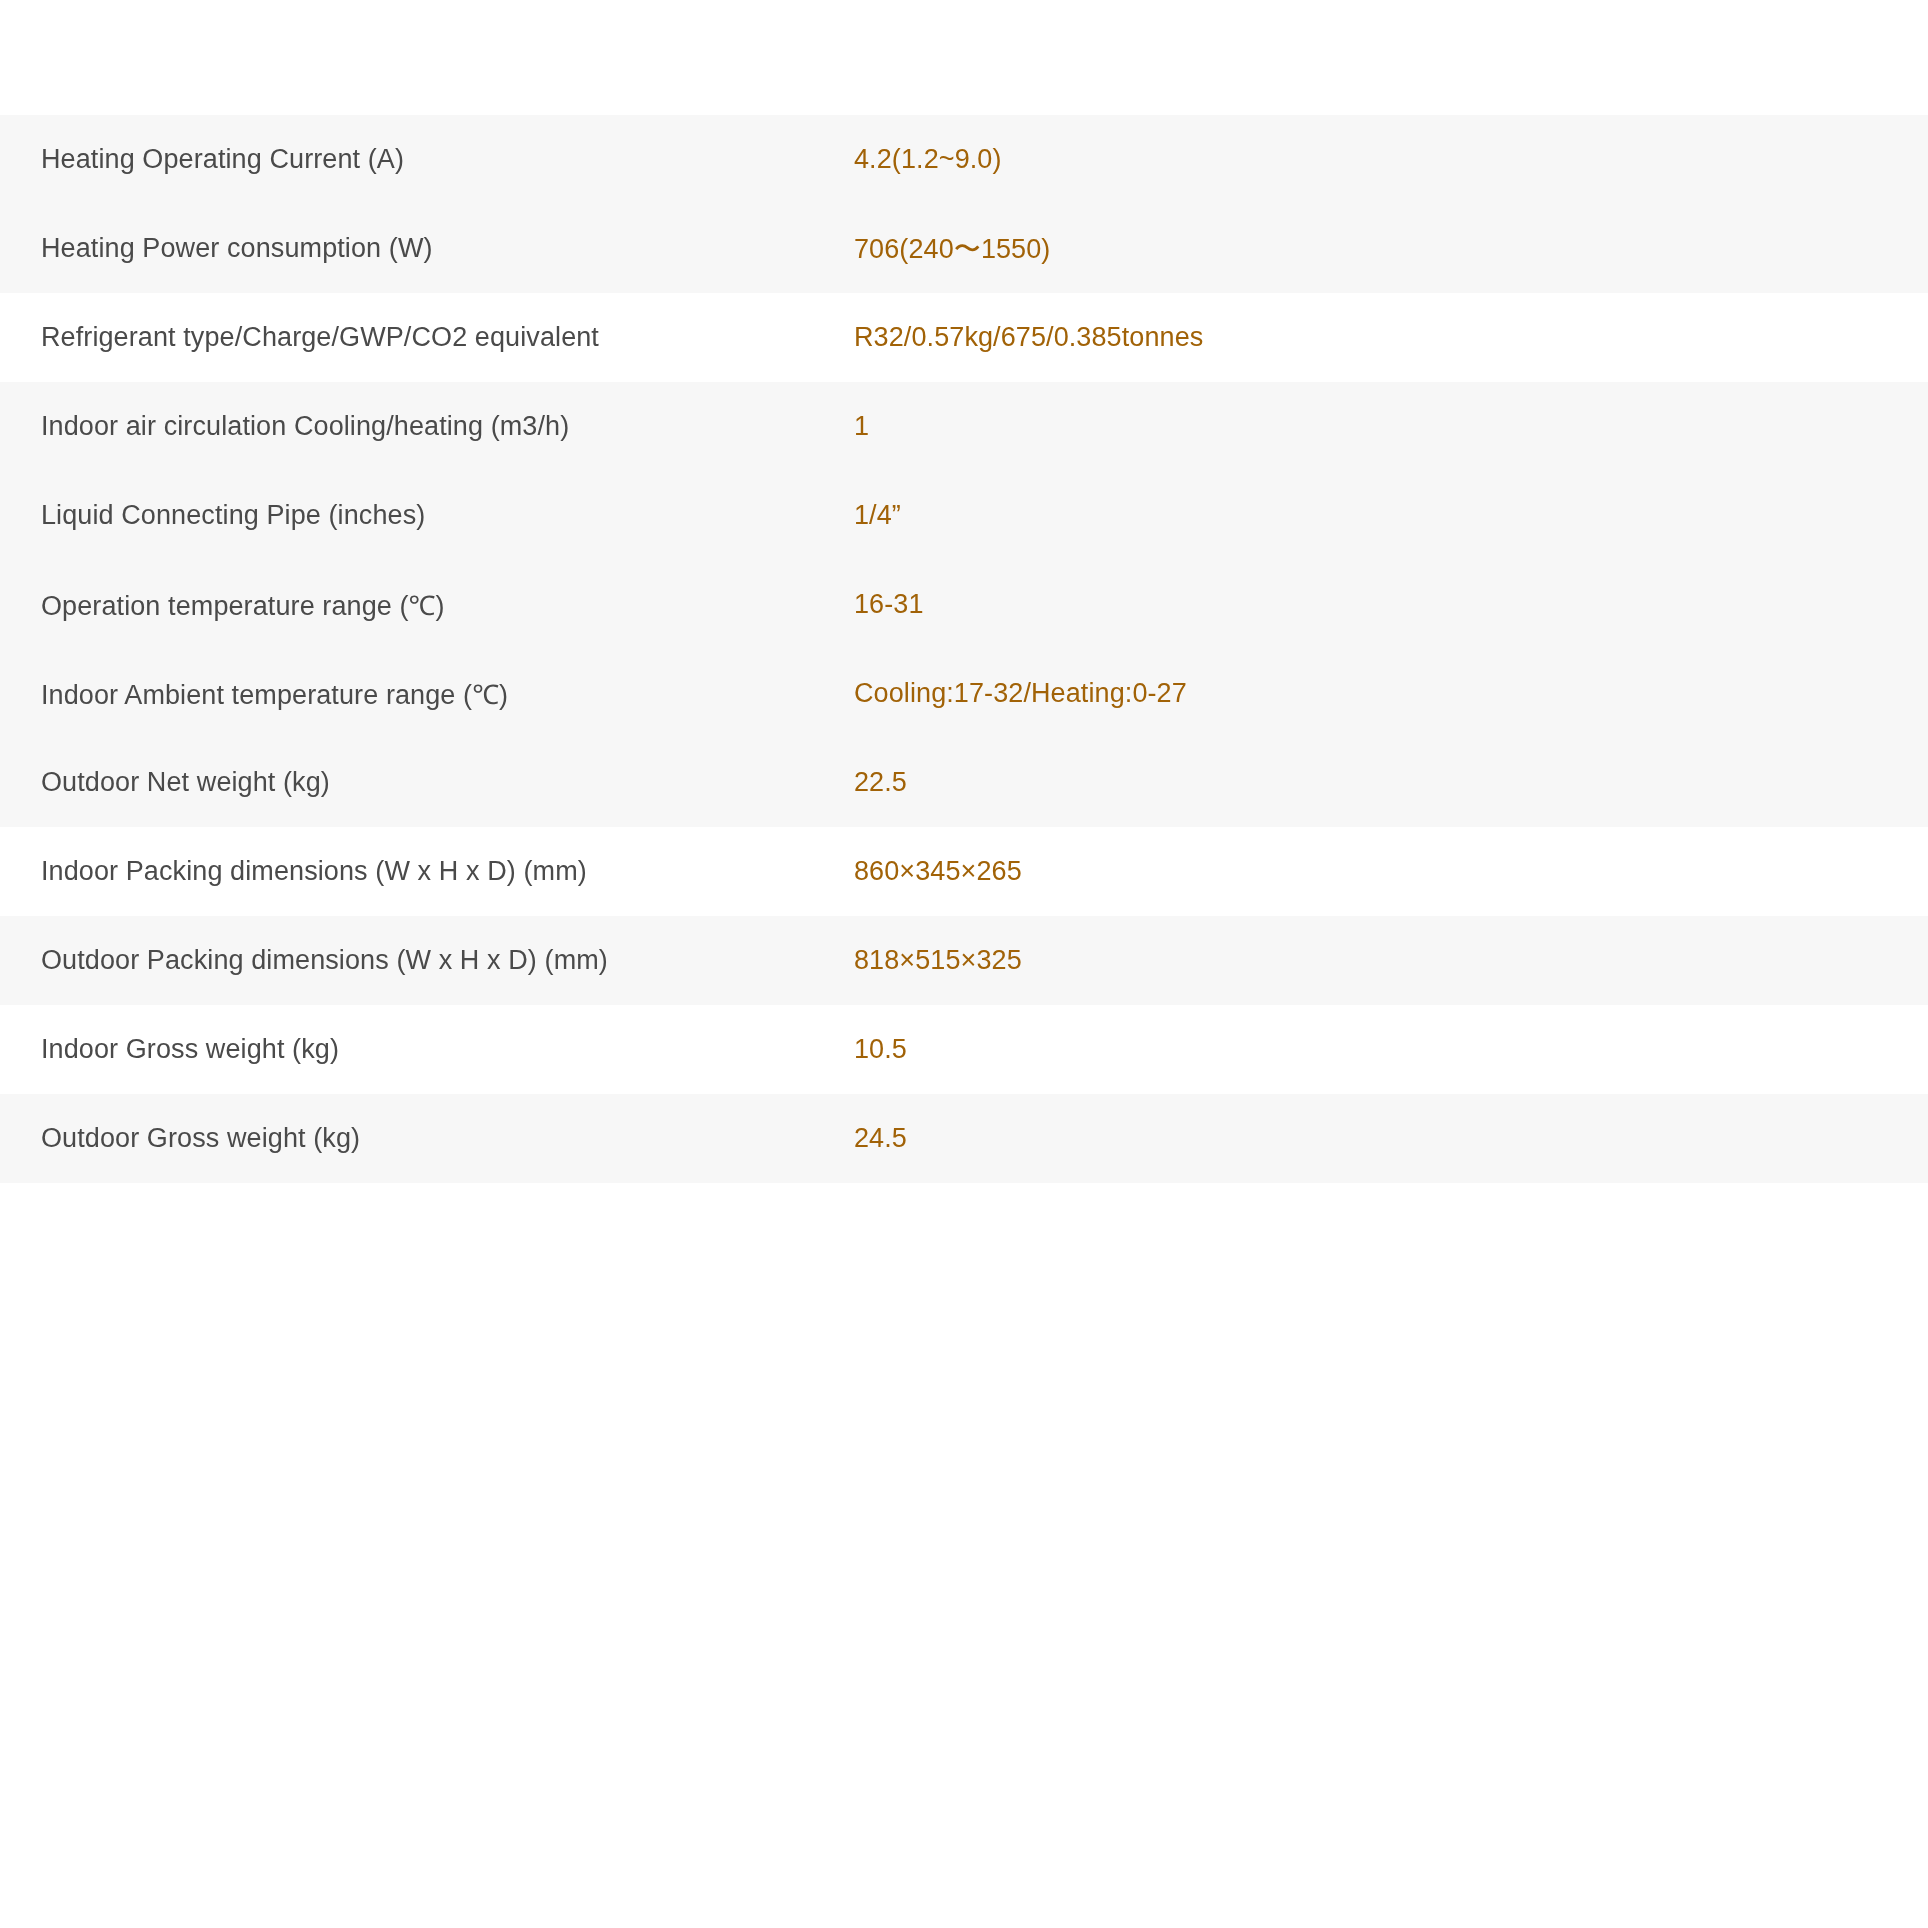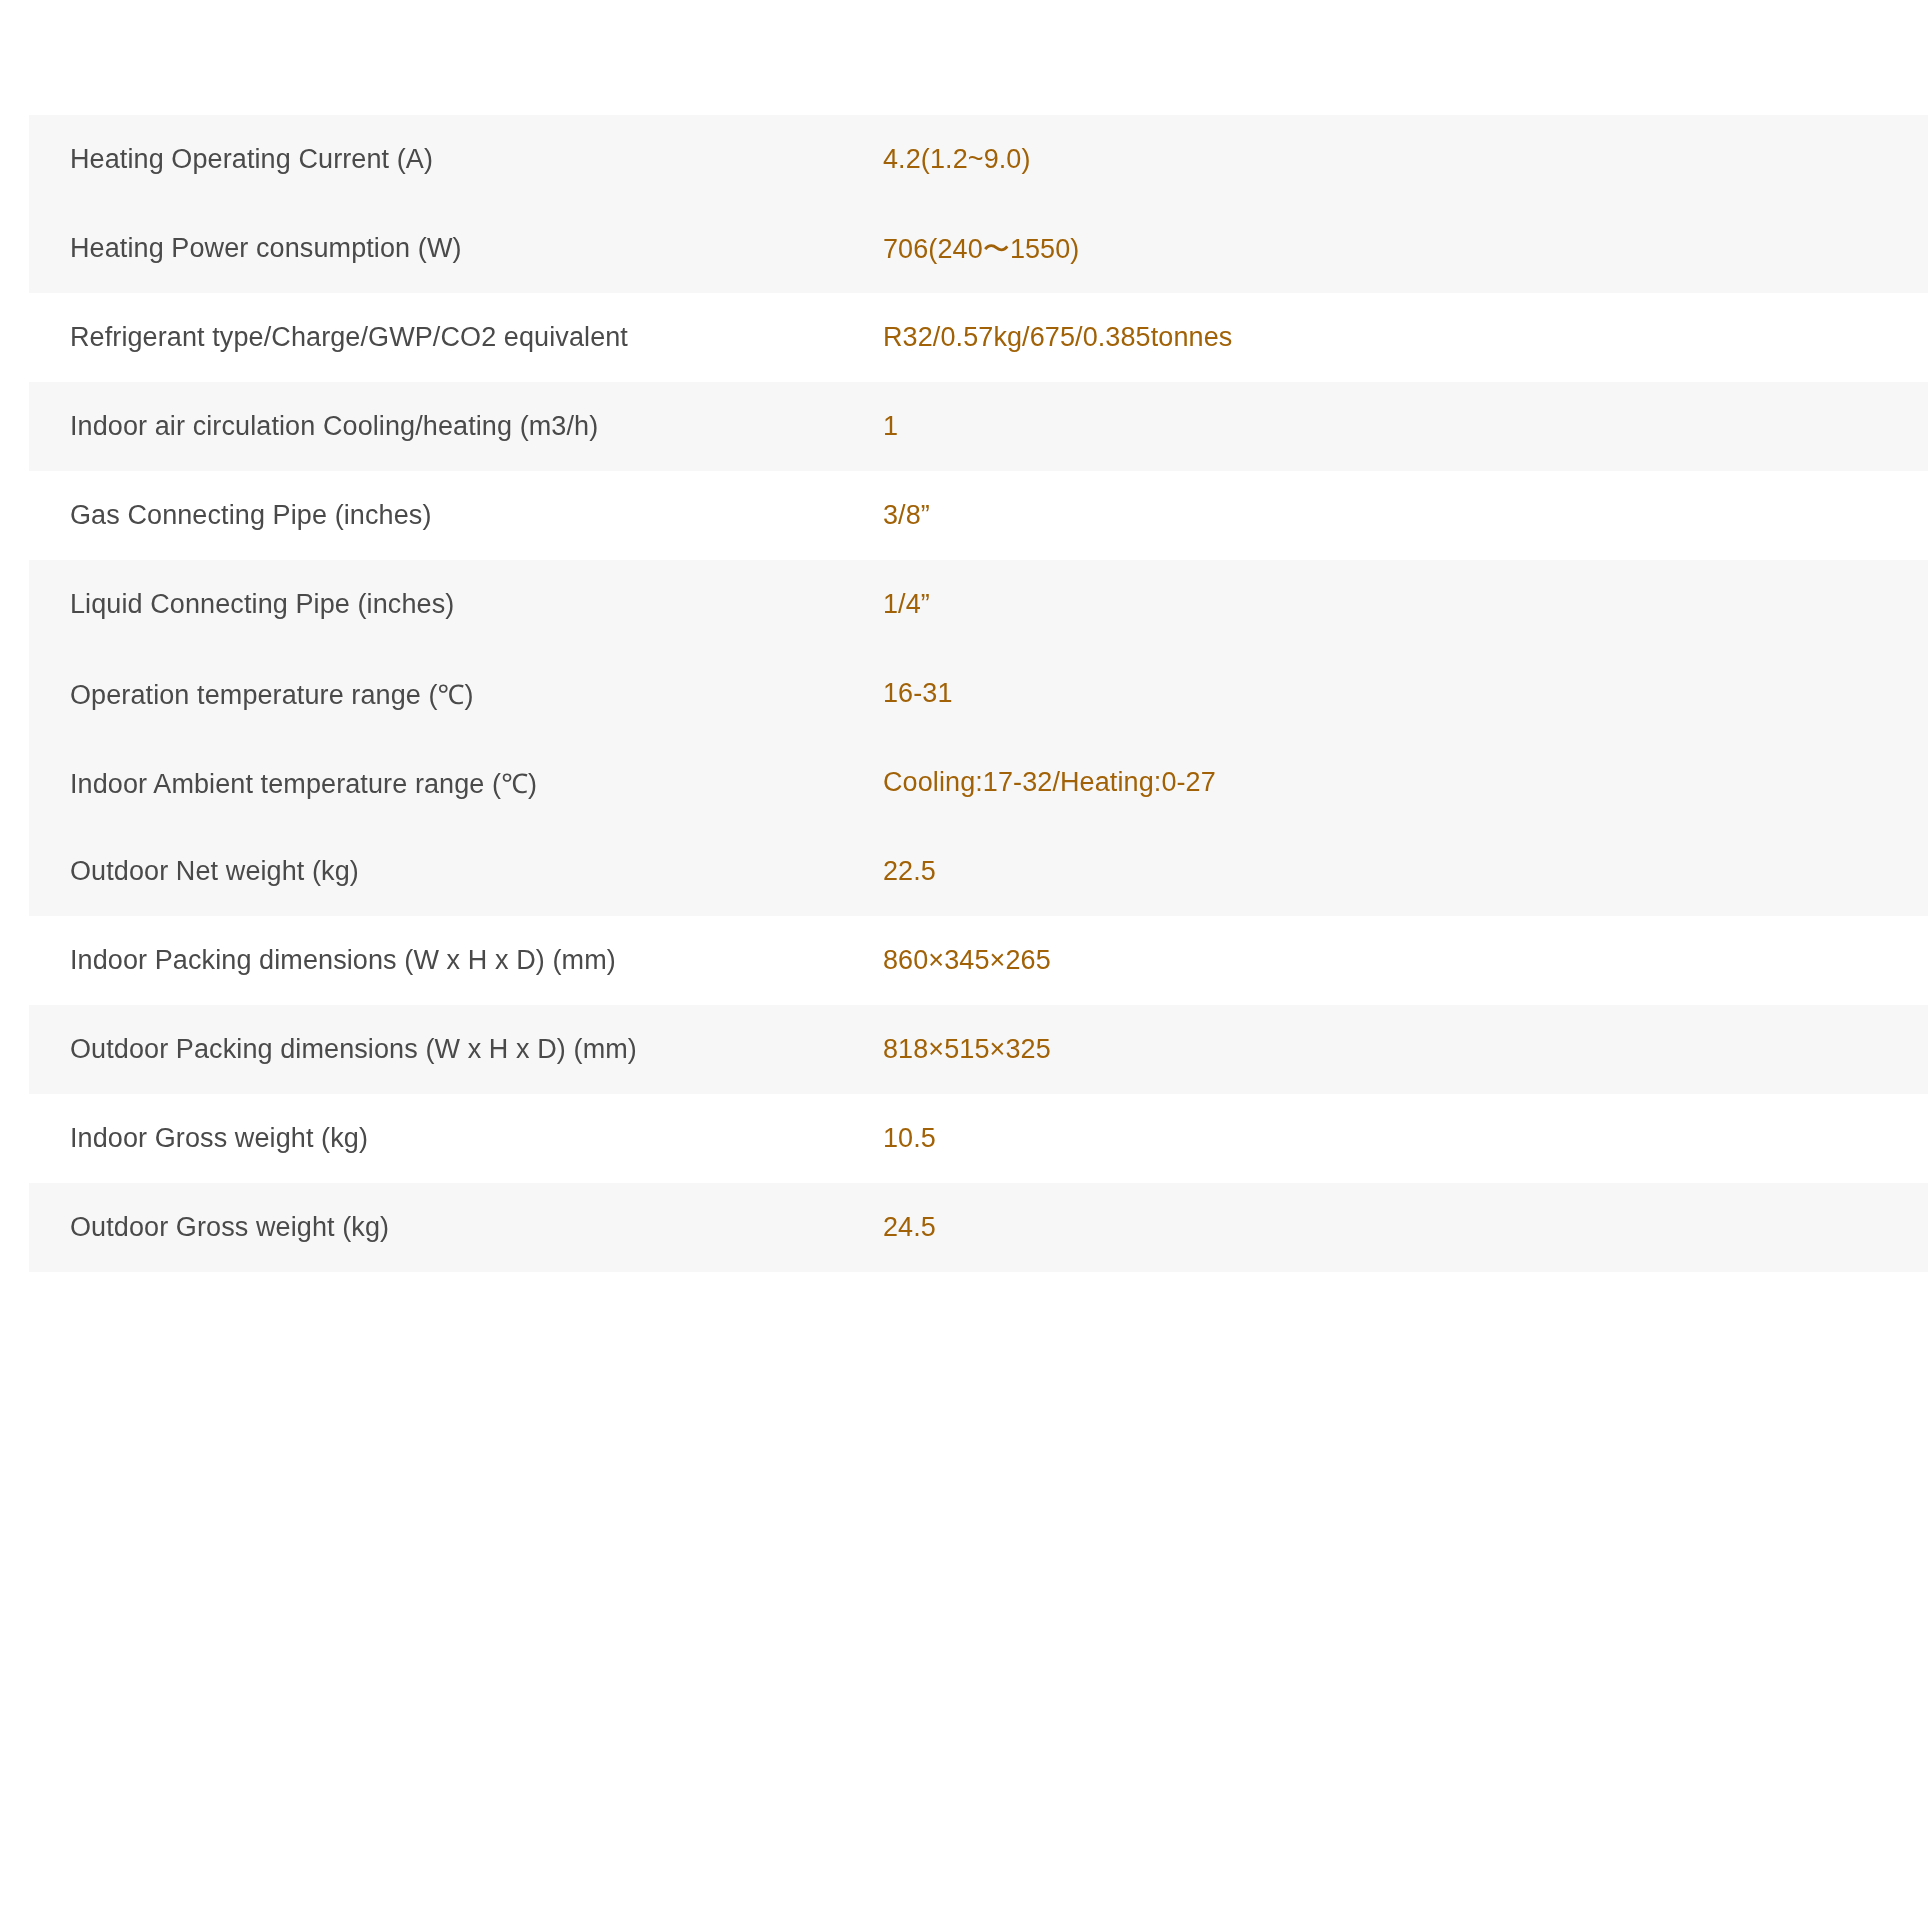--- a/index.html
+++ b/index.html
@@ -10,21 +10,20 @@
   body {
     width: 1928px;
     height: 1928px;
     font-family: "Liberation Sans", sans-serif;
     -webkit-font-smoothing: antialiased;
   }
   .spec-sheet {
     width: 1928px;
     box-sizing: border-box;
     padding-top: 115px;
-    padding-left: 29px;
   }
   .spec-table {
     width: 100%;
     border-collapse: collapse;
     table-layout: fixed;
   }
   .spec-row {
     height: 89px;
   }
   .spec-row.alt {
@@ -72,24 +71,20 @@
         <td class="spec-value">706(240〜1550)</td>
       </tr>
       <tr class="spec-row plain">
         <td class="spec-label">Refrigerant type/Charge/GWP/CO2 equivalent</td>
         <td class="spec-value">R32/0.57kg/675/0.385tonnes</td>
       </tr>
       <tr class="spec-row alt">
         <td class="spec-label">Indoor air circulation  Cooling/heating (m3/h)</td>
         <td class="spec-value">1</td>
       </tr>
-      <tr class="spec-row plain">
-        <td class="spec-label">Gas Connecting Pipe (inches)</td>
-        <td class="spec-value">3/8”</td>
-      </tr>
       <tr class="spec-row alt">
         <td class="spec-label">Liquid Connecting Pipe (inches)</td>
         <td class="spec-value">1/4”</td>
       </tr>
       <tr class="spec-row alt">
         <td class="spec-label">Operation temperature range (℃)</td>
         <td class="spec-value">16-31</td>
       </tr>
       <tr class="spec-row alt">
         <td class="spec-label">Indoor Ambient temperature range (℃)</td>

